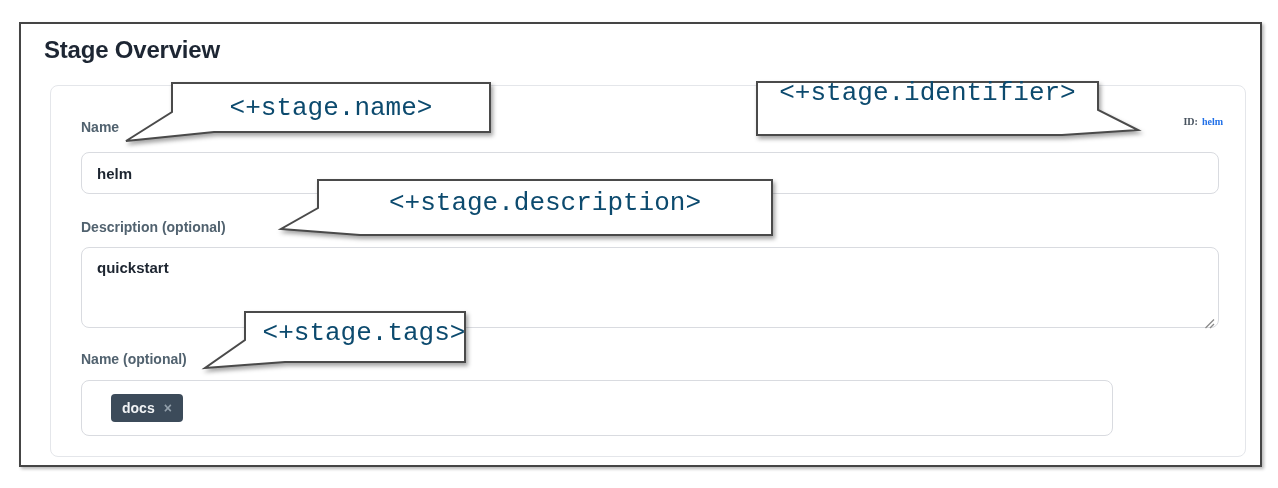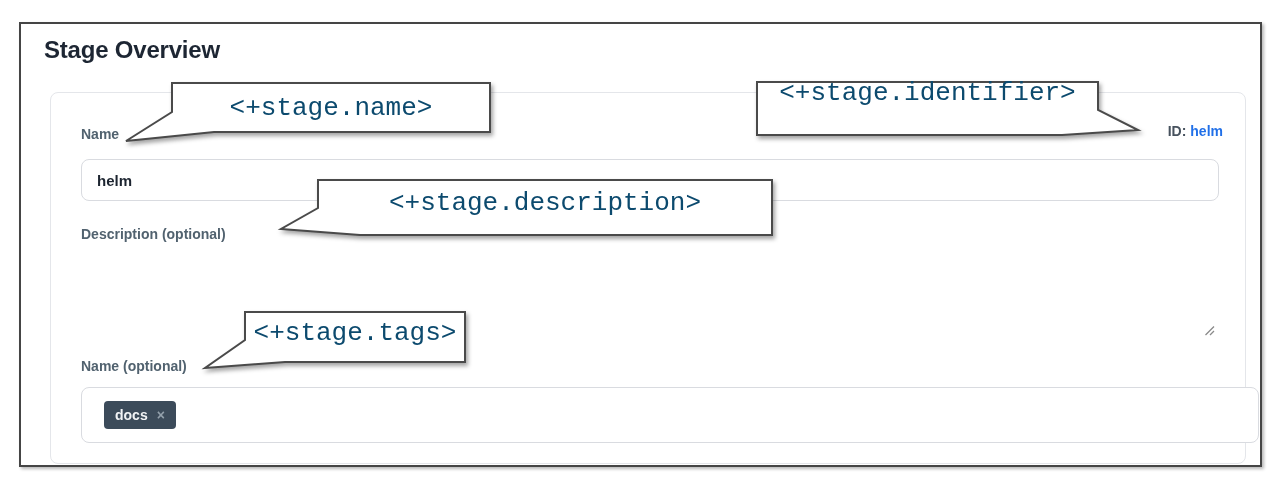--- a/index.html
+++ b/index.html
@@ -16,21 +16,21 @@
     border: 2px solid #454545;
     background: #ffffff;
     box-shadow: 2px 2px 3px rgba(0,0,0,0.28);
   }
   .page-title {
     position: absolute; left: 44px; top: 36px;
     font-size: 24px; font-weight: bold;
     color: #1d2633; letter-spacing: -0.2px;
   }
   .card {
-    position: absolute; left: 50px; top: 92px;
+    position: absolute; left: 50px; top: 85px;
     width: 1196px; height: 372px;
     border: 1px solid #e4e6ea; border-radius: 8px;
     background: #ffffff;
   }
   .field-label {
     position: absolute; left: 30px;
     font-size: 14px; font-weight: bold;
     color: #51626f;
   }
   .text-input {
@@ -45,31 +45,31 @@
   #description-textarea {
     top: 161px; height: 81px; padding: 10px 15px;
     resize: none; line-height: 1.3;
   }
   .resize-handle {
     position: absolute; left: 1152px; top: 229px;
     width: 12px; height: 12px; cursor: nwse-resize;
   }
   .id-row {
     position: absolute; right: 22px; top: 30px;
-    font-size: 14px; font-weight: bold;
+    font-size: 10px; font-weight: bold; font-family: Liberation Serif, serif;
   }
   .id-label { color: #47525e; }
   .id-value { color: #2170e8; text-decoration: none; margin-left: 4px; }
   .tags-box {
     position: absolute; left: 30px; top: 294px;
-    width: 1178px; height: 56px;
+    width: 1032px; height: 56px;
     border: 1px solid #d9dbe0; border-radius: 8px;
     background: #ffffff;
     display: flex; align-items: center;
-    padding: 0 22px; cursor: text;
+    padding: 0 29px; cursor: text;
   }
   .chip {
     display: inline-flex; align-items: center;
     height: 28px; padding: 0 11px;
     background: #3c4b5a; border-radius: 4px;
     font-size: 14px; font-weight: bold; color: #f1f3f5;
   }
   .chip-x {
     margin-left: 9px; color: #93a0ab;
     font-weight: bold; font-size: 14px; cursor: pointer;
@@ -89,21 +89,21 @@
   .callout-label {
     position: absolute; z-index: 11;
     display: flex; align-items: center; justify-content: center;
     font-family: "Liberation Mono", monospace;
     font-size: 26px; color: #0c4a6e;
     pointer-events: none; white-space: nowrap;
   }
   #co1 { left: 172px; top: 83px;  width: 318px; height: 49px; }
   #co2 { left: 757px; top: 66px;  width: 341px; height: 53px; }
   #co3 { left: 318px; top: 183px; width: 454px; height: 40px; }
-  #co4 { left: 245px; top: 312px; width: 220px; height: 42px; }
+  #co4 { left: 254px; top: 312px; width: 220px; height: 42px; }
 </style>
 </head>
 <body>
 
 <div class="frame">
   
 </div>
 
 <div class="page-title">Stage Overview</div>
 
@@ -112,20 +112,21 @@
   <div class="field-label label-name">Name</div>
 
   <div class="id-row">
     <span class="id-label">ID:</span><a class="id-value" href="#">helm</a>
   </div>
 
   <input id="name-input" class="text-input" type="text" value="helm" style="">
 
   <div class="field-label label-description">Description (optional)</div>
 
+  <textarea id="description-textarea" class="text-input" style="">quickstart</textarea>
 
   <div class="resize-handle">
     <svg width="12" height="12" viewBox="0 0 12 12">
       <path d="M2.5 11 L11 2.5 M7 11 L11 7" stroke="#8a8a8a" stroke-width="1.3" fill="none"></path>
     </svg>
   </div>
 
   <div class="field-label label-tags">Name (optional)</div>
 
   <div class="tags-box">

